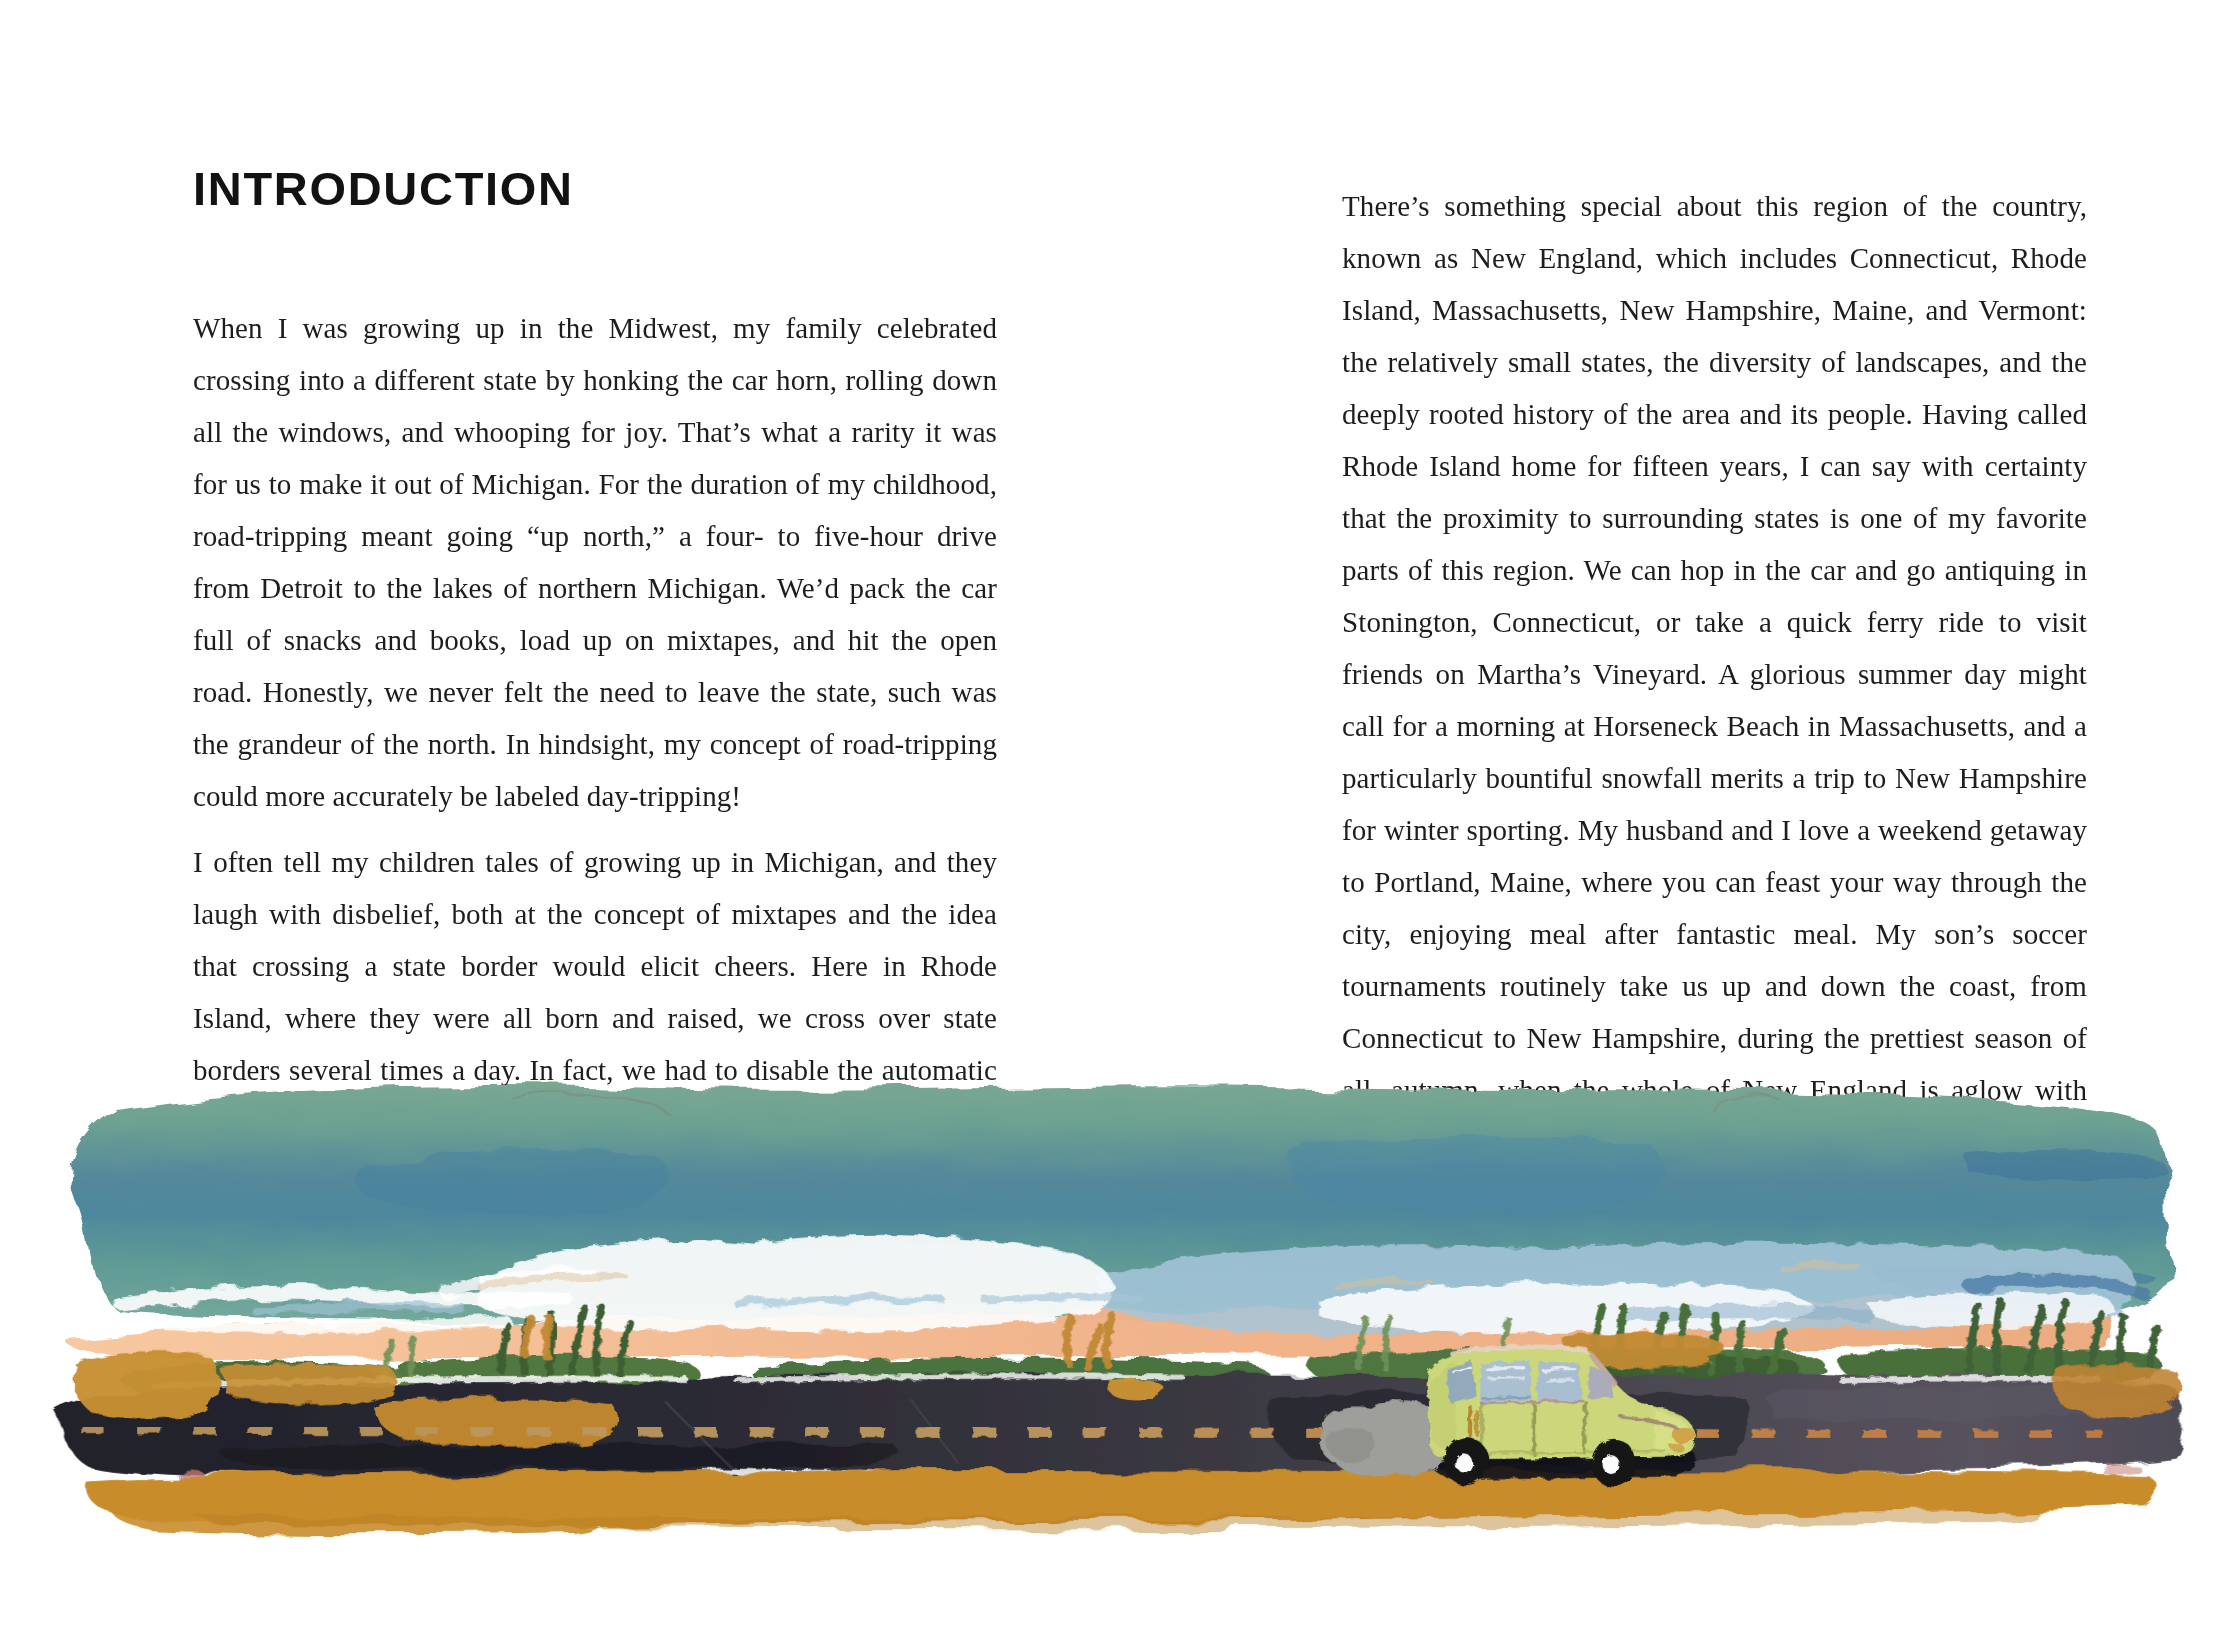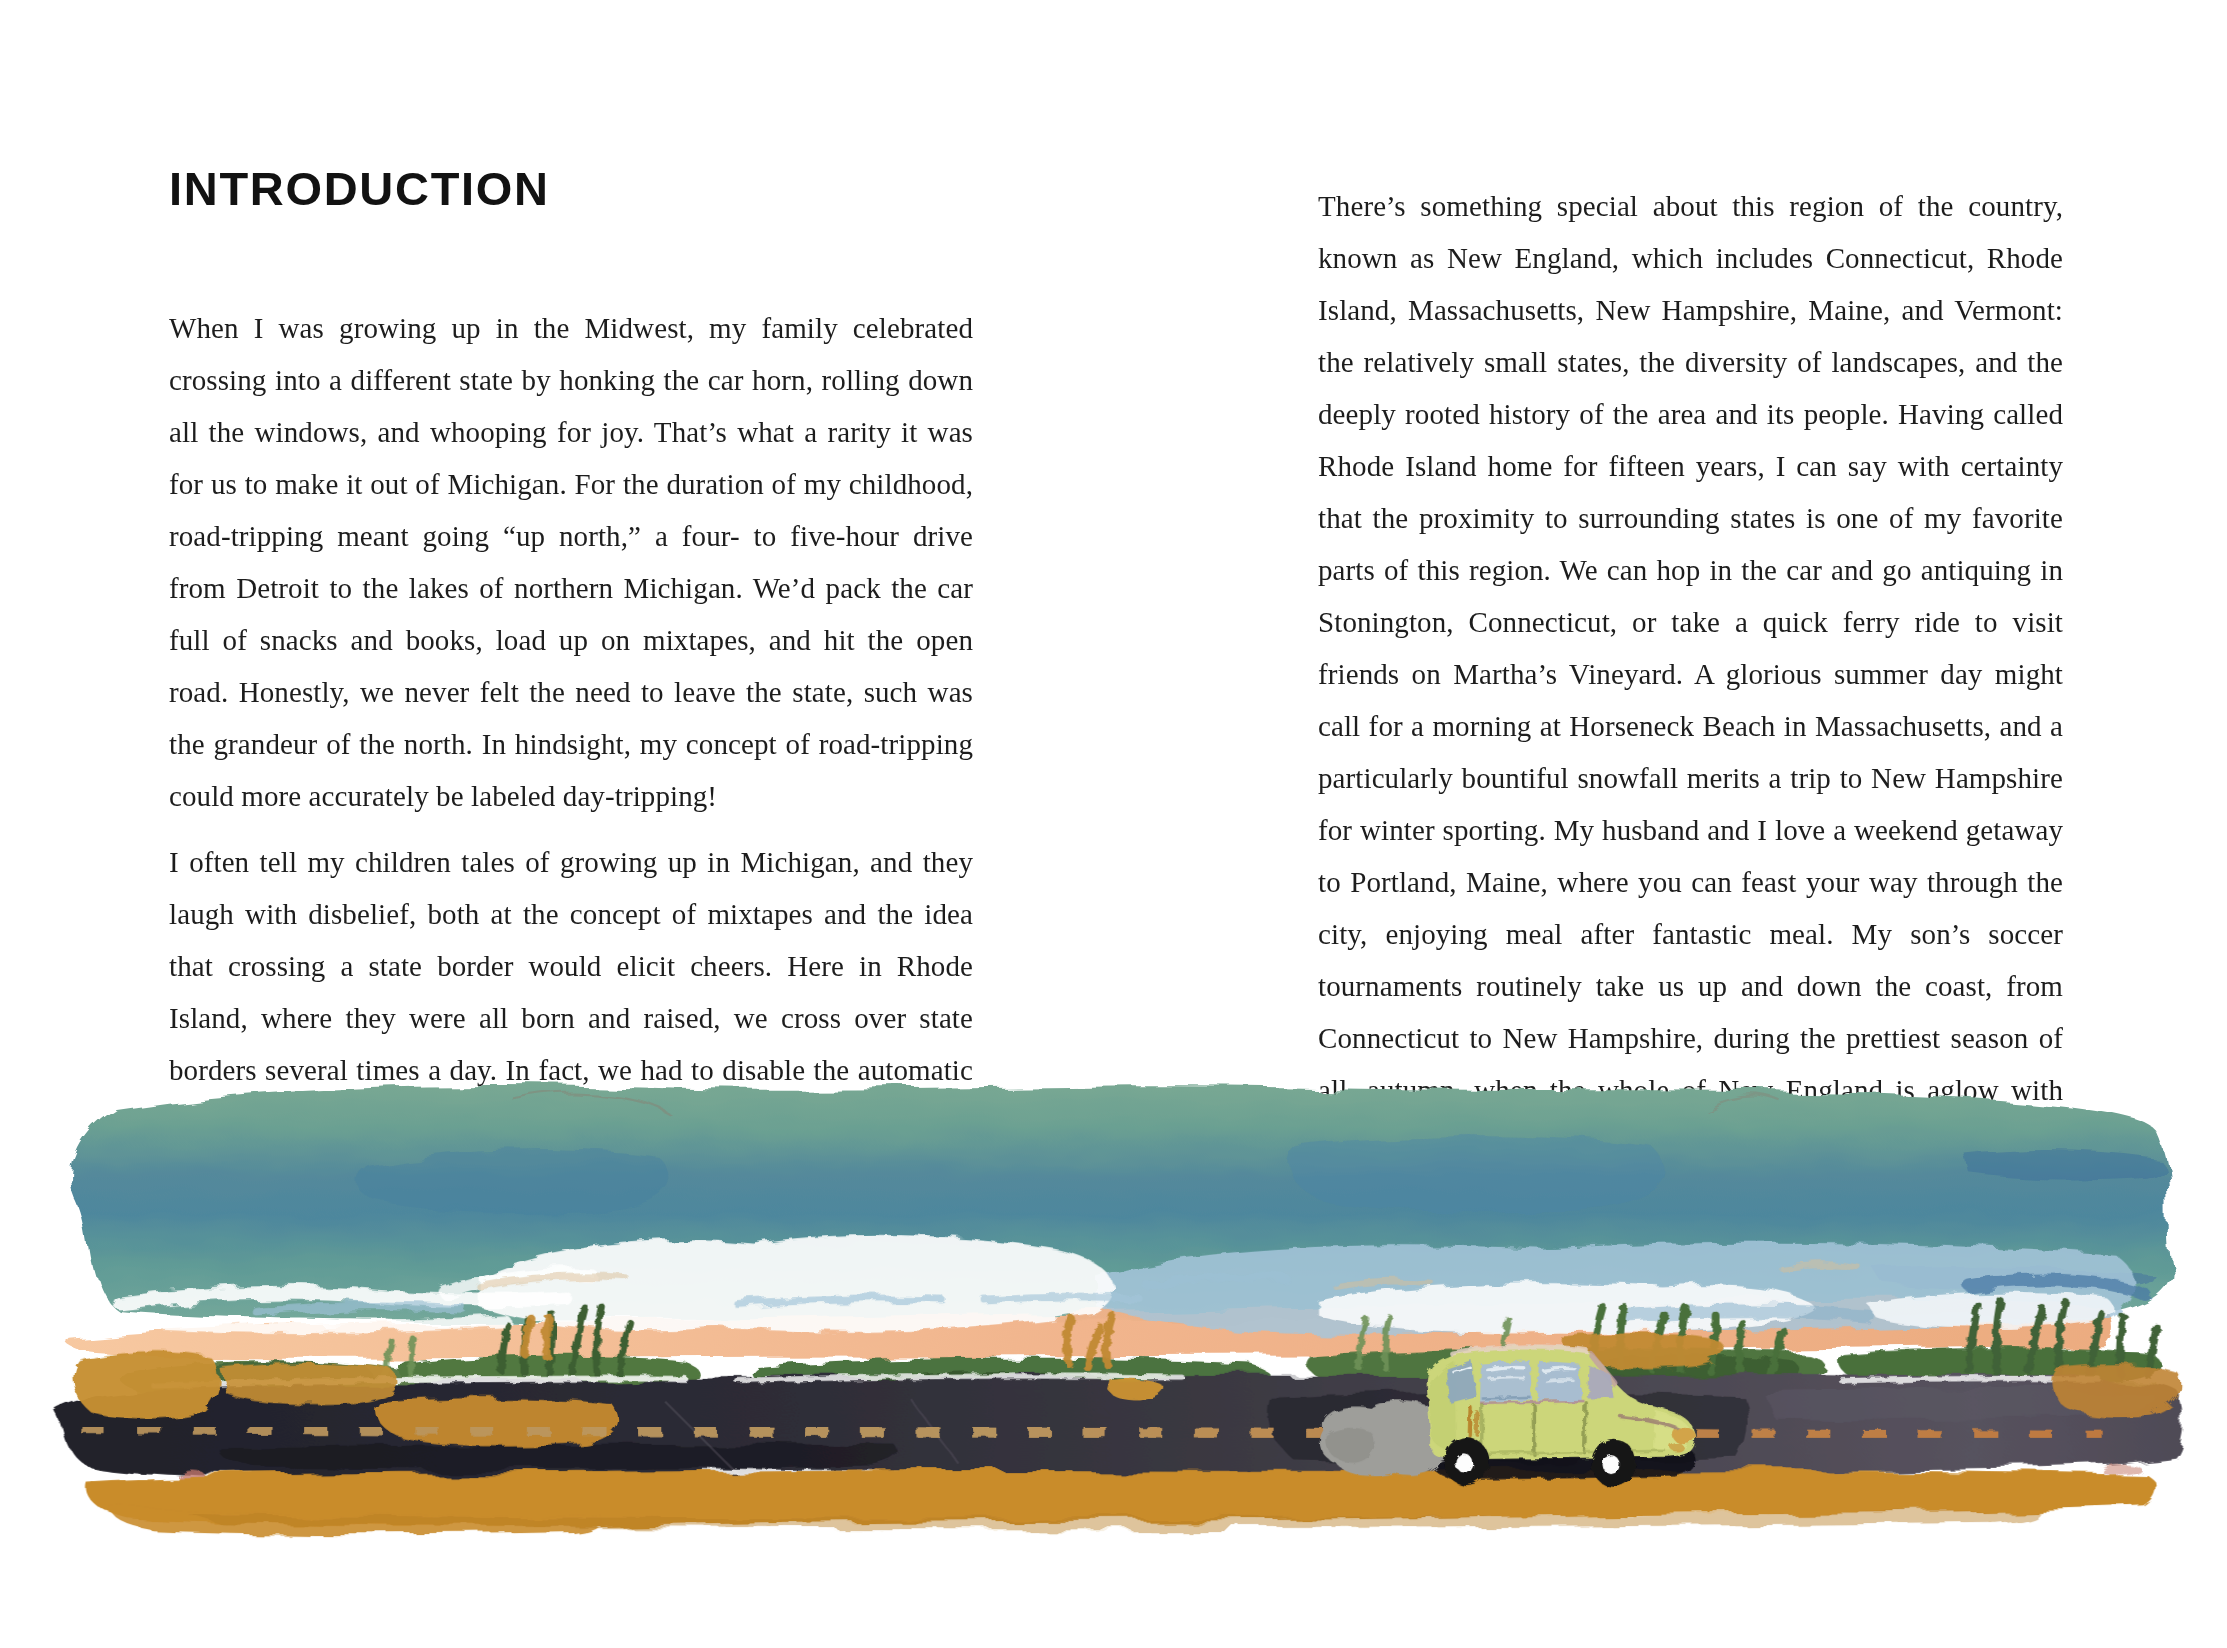--- a/index.html
+++ b/index.html
@@ -1,18 +1,18 @@
 <!DOCTYPE html>
 <html style="font-size:13.7px"><head>
 <meta charset="utf-8">
 <style>
   html,body{margin:0;padding:0;background:#ffffff;}
   .page{position:relative;width:2227px;height:1648px;background:#ffffff;overflow:hidden;
         font-family:"Liberation Serif", serif;color:#1d1d1d;}
-  .col{position:absolute;text-align:justify;text-align-last:left;}
+  .col{position:absolute;text-align:justify;text-align-last:left;margin-left:24px;}
   .col p{margin:0 0 13.7px 0;font-size:29px;line-height:52px;letter-spacing:0.1px;}
   .col-left{left:169px;top:161px;width:804px;}
   .col-right{left:1318px;top:180px;width:745px;}
   .chapter-title{font-family:"Liberation Sans", sans-serif;font-weight:700;font-size:47px;
         letter-spacing:1.7px;text-align:center;margin:0 0 86px 0;color:#121212;}
   .illustration{position:absolute;left:0;top:1062px;width:2227px;height:531px;display:block;}
 </style>
 </head>
 <body>
 

